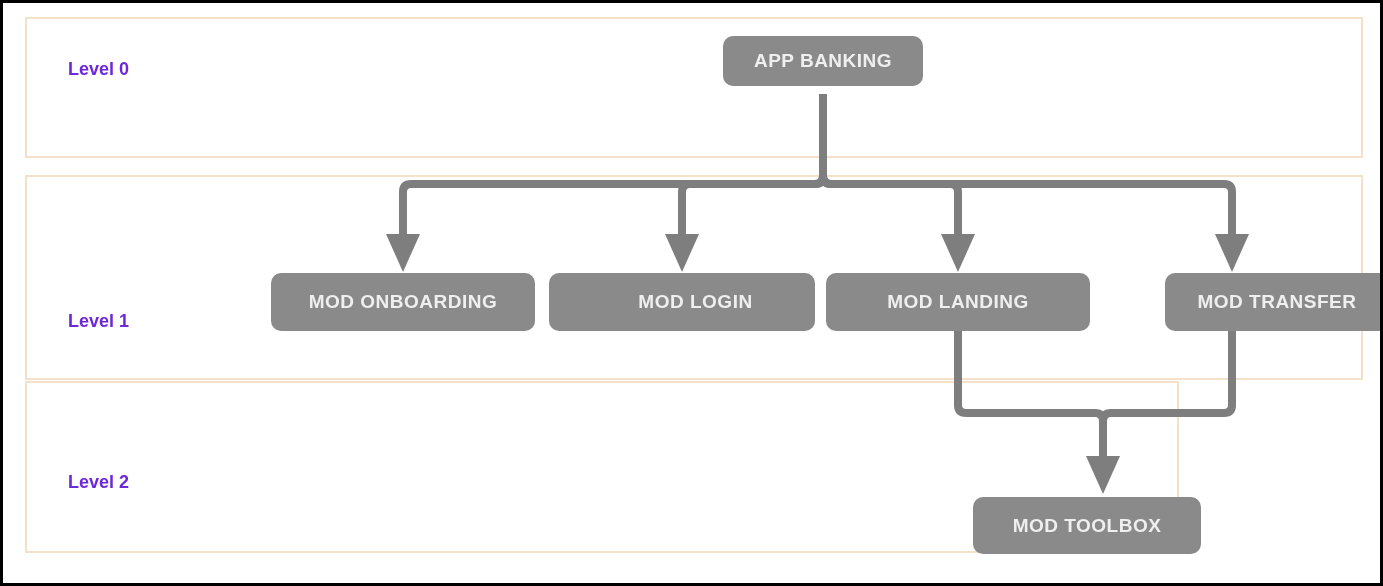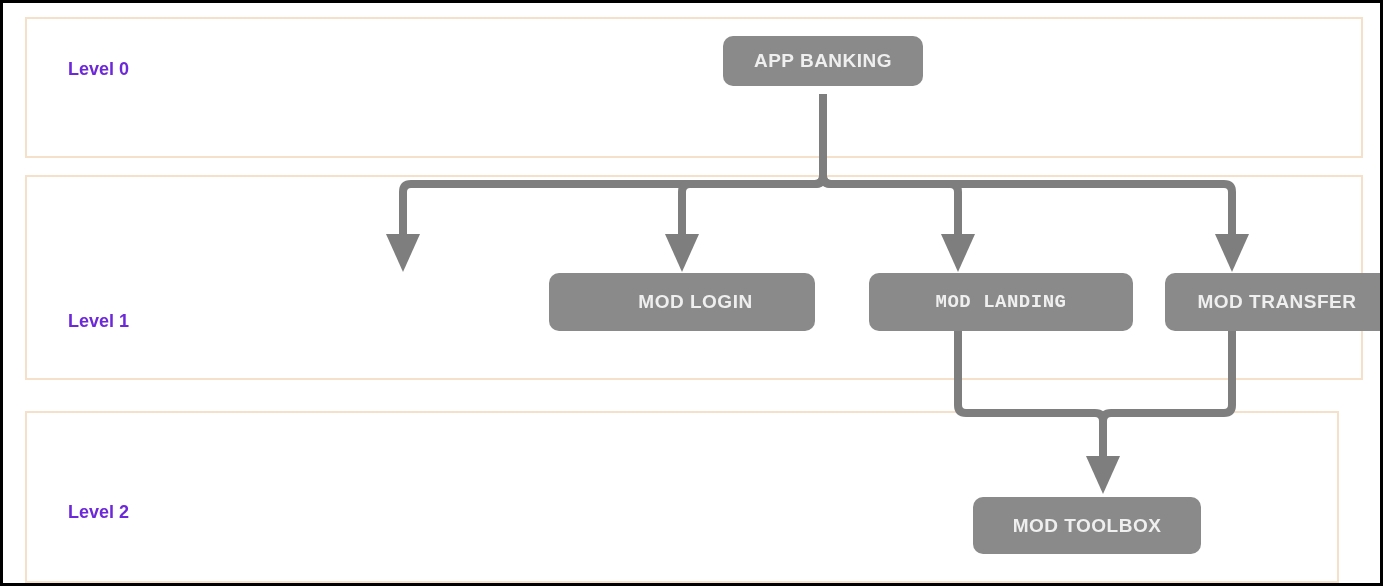--- a/index.html
+++ b/index.html
@@ -59,21 +59,21 @@
 <div class="canvas">
 
   <div class="lane" style="left:22px; top:14px; width:1338px; height:141px;">
     <span class="lane-label" style="left:41px; top:40px;">Level 0</span>
   </div>
 
   <div class="lane" style="left:22px; top:172px; width:1338px; height:205px;">
     <span class="lane-label" style="left:41px; top:126px;margin-top:8px;">Level 1</span>
   </div>
 
-  <div class="lane" style="left:22px; top:408px; width:1314px; height:172px;">
+  <div class="lane" style="left:22px; top:378px; width:1154px; height:172px;">
     <span class="lane-label" style="left:41px; top:89px;">Level 2</span>
   </div>
 
   <svg class="edges-svg" width="1383" height="586" viewBox="0 0 1383 586">
     <g stroke="#7e7e7e" stroke-width="8" fill="none">
       <g>
         <path d="M820 91 V173 Q820 181 812 181 H408 Q400 181 400 189 V232"></path>
         <polygon points="383,231 417,231 400,269" fill="#7e7e7e" stroke="none"></polygon>
       </g>
       <g>
@@ -95,26 +95,29 @@
         <path d="M1229 328 V402 Q1229 410 1221 410 H1108 Q1100 410 1100 418 V454"></path>
         <polygon points="1083,453 1117,453 1100,491" fill="#7e7e7e" stroke="none"></polygon>
       </g>
     </g>
   </svg>
 
   <div class="node" style="left:720px; top:33px; width:200px; height:50px;">
     <span>APP BANKING</span>
   </div>
 
+  <div class="node" style="left:268px; top:270px; width:264px; height:58px;">
+    <span>MOD ONBOARDING</span>
+  </div>
 
   <div class="node" style="left:546px; top:270px; width:266px; height:58px;padding-left:27px;">
     <span>MOD LOGIN</span>
   </div>
 
-  <div class="node" style="left:866px; top:270px; width:264px; height:58px;font-family:Liberation Mono, monospace;">
+  <div class="node" style="left:823px; top:270px; width:264px; height:58px;">
     <span>MOD LANDING</span>
   </div>
 
   <div class="node" style="left:1162px; top:270px; width:224px; height:58px;">
     <span>MOD TRANSFER</span>
   </div>
 
   <div class="node" style="left:970px; top:494px; width:228px; height:57px;">
     <span>MOD TOOLBOX</span>
   </div>

